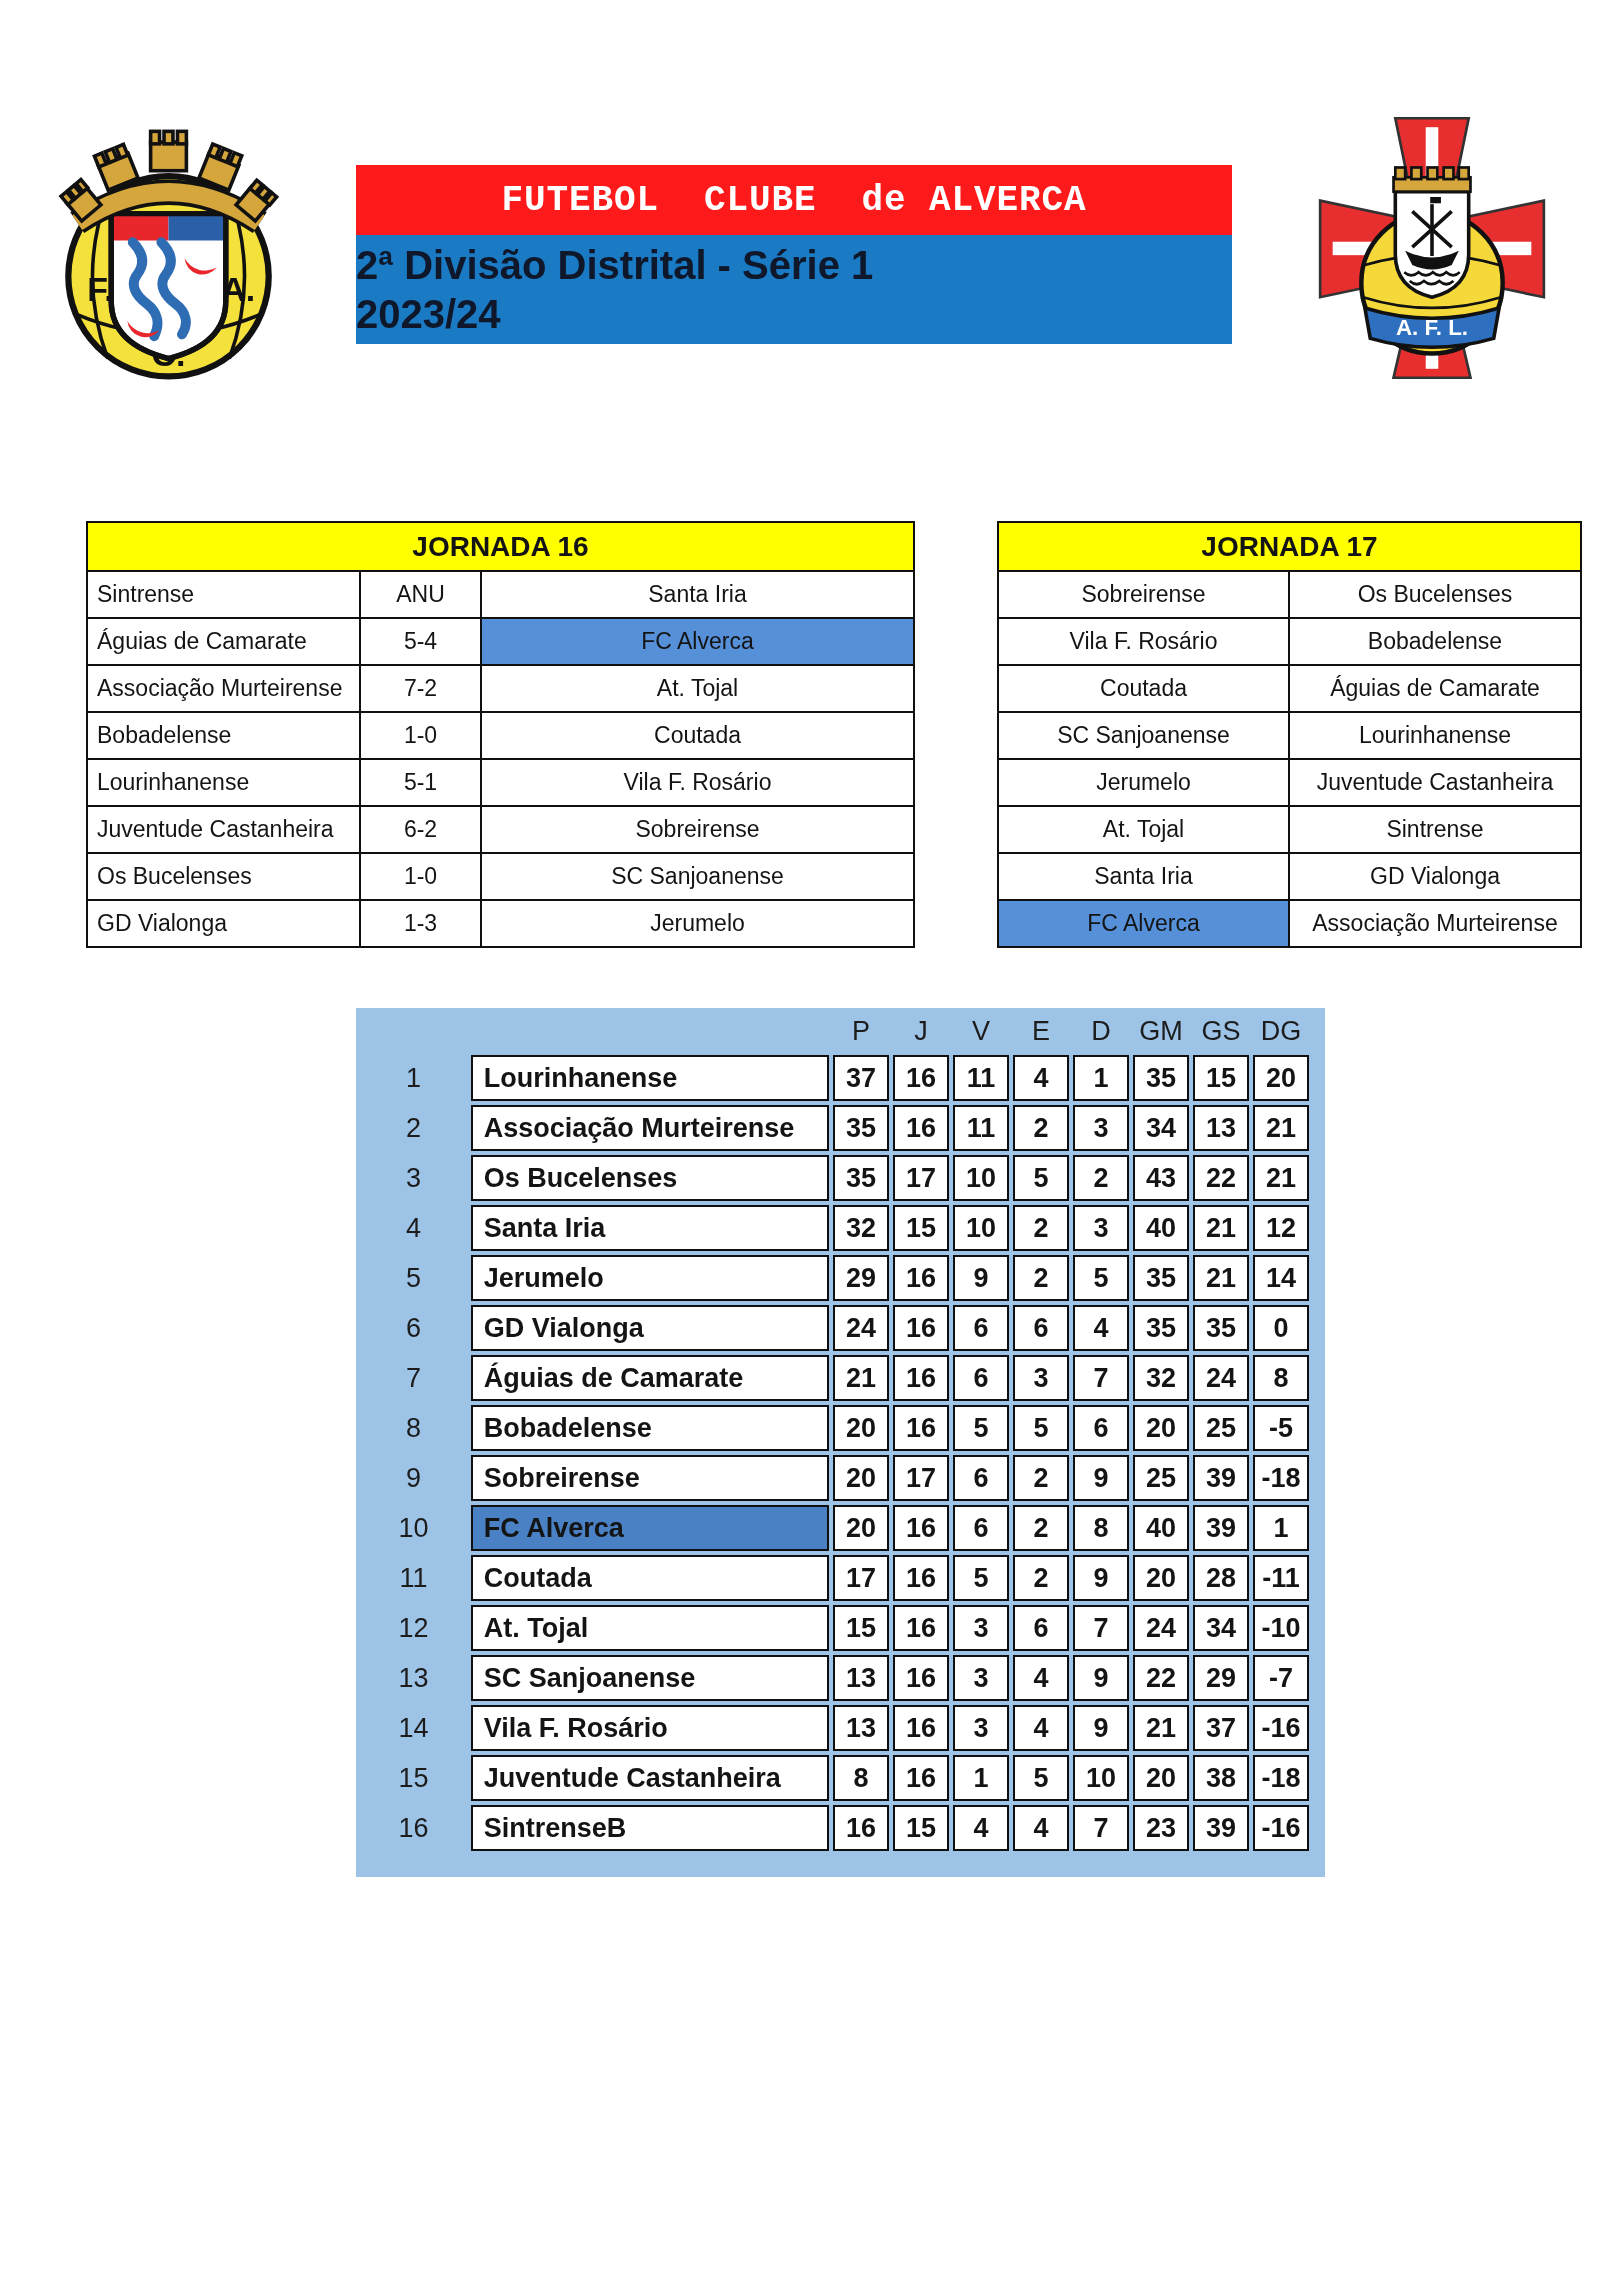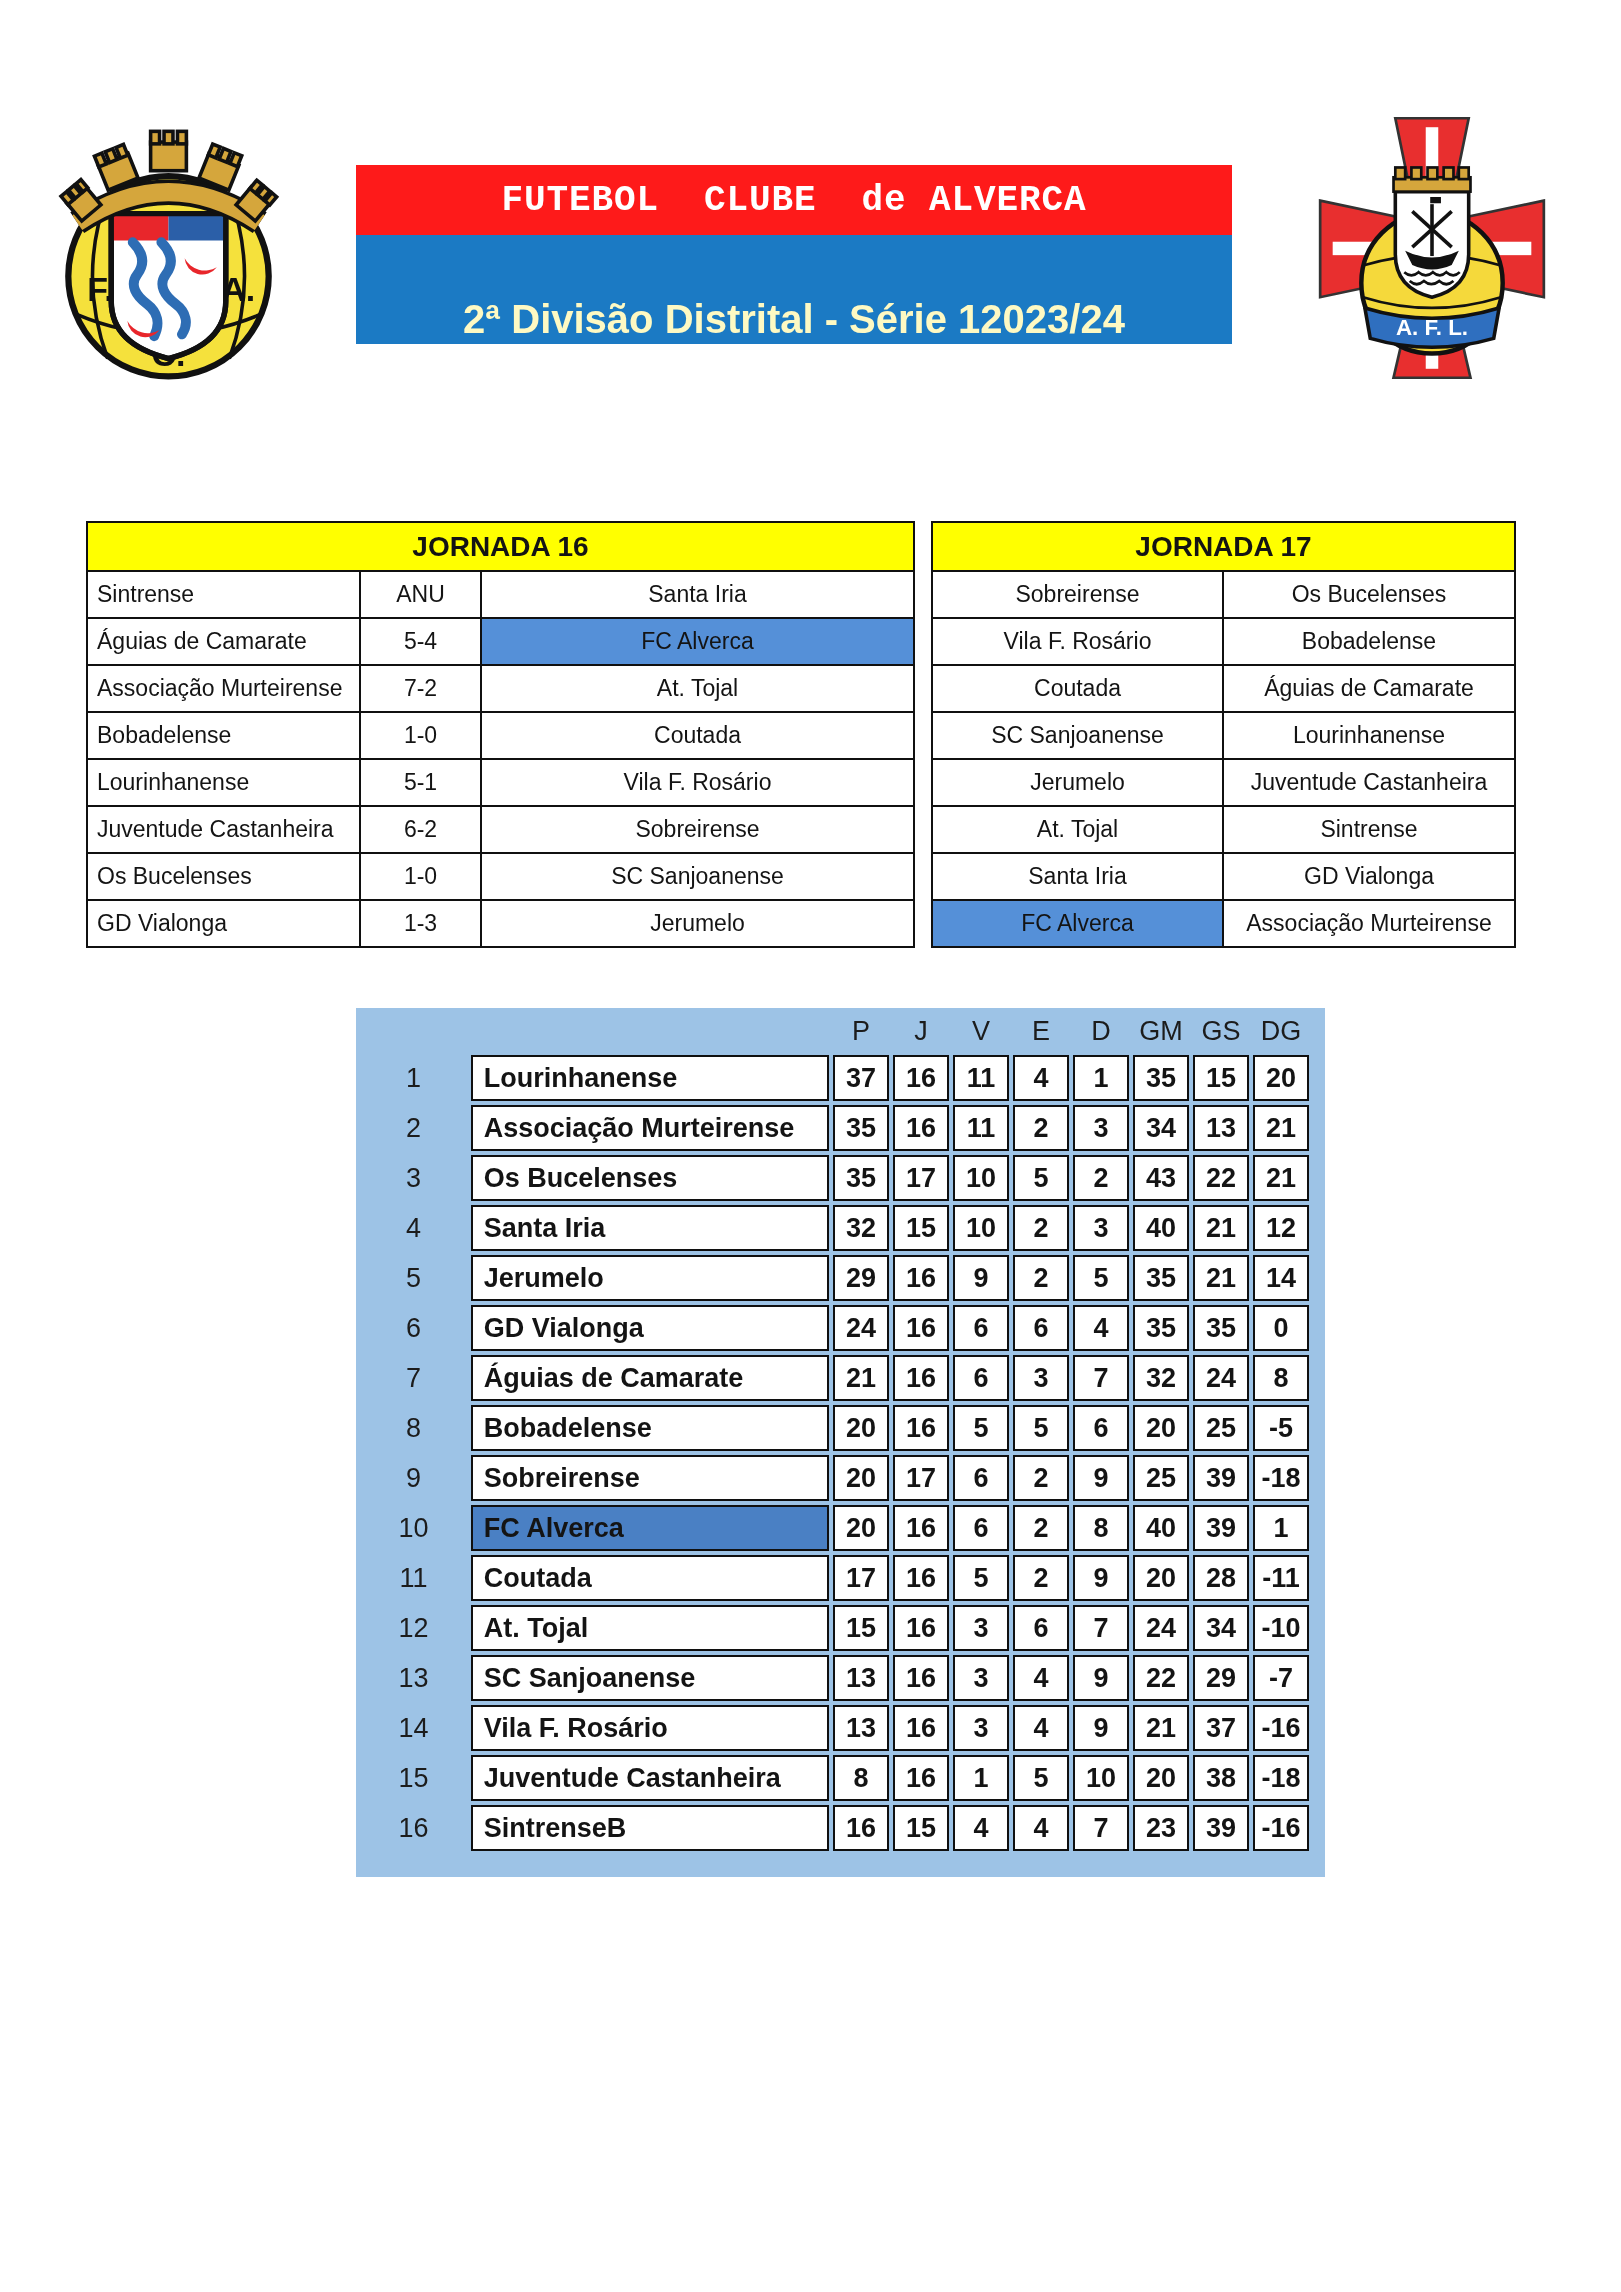--- a/index.html
+++ b/index.html
@@ -22,38 +22,38 @@
   .crest{position:absolute;}
   #crest-left{left:54px;top:122px;width:229px;height:262px;}
   #crest-right{left:1313px;top:111px;width:238px;height:274px;}
 
   .banner{position:absolute;left:356px;top:165px;width:876px;}
   .banner-red{
     height:70px;background:var(--red);display:flex;align-items:center;justify-content:center;
     color:#fff;font-weight:bold;font-size:36px;white-space:pre;letter-spacing:0.9px;font-family:Liberation Mono, monospace;
   }
   .banner-blue{
-    height:109px;background:var(--banner-blue);display:flex;flex-direction:row;
-    align-items:flex-end;justify-content:center;color:#fef9c3;font-weight:bold;font-size:40px;line-height:1.22;
+    height:109px;background:var(--banner-blue);display:flex;flex-direction:column;
+    align-items:flex-start;justify-content:center;color:#0f172a;font-weight:bold;font-size:40px;line-height:1.22;
   }
 
   
   table.fixture{
     position:absolute;top:521px;border-collapse:collapse;table-layout:fixed;
     border:2.7px solid #101010;
   }
   table.fixture td{
     border:2.7px solid #101010;height:47px;font-size:23px;text-align:center;
     padding:0 5px;white-space:nowrap;overflow:hidden;vertical-align:middle;color:var(--ink);
   }
   table.fixture td.title{
     background:var(--yellow);font-weight:bold;font-size:28px;height:49px;
   }
   #j16{left:86px;width:828px;}
-  #j17{left:931px;width:583px;}
+  #j17{left:997px;width:583px;}
   #j16 td.home{text-align:left;padding-left:9px;}
   table.fixture td.hl{background:var(--hl-blue);}
 
   
   .standings{
     position:absolute;left:356px;top:1008px;width:969px;height:869px;
     background:var(--panel-blue);
   }
   .standings table{
     position:absolute;left:0;top:0;border-collapse:separate;border-spacing:4.5px;table-layout:fixed;

